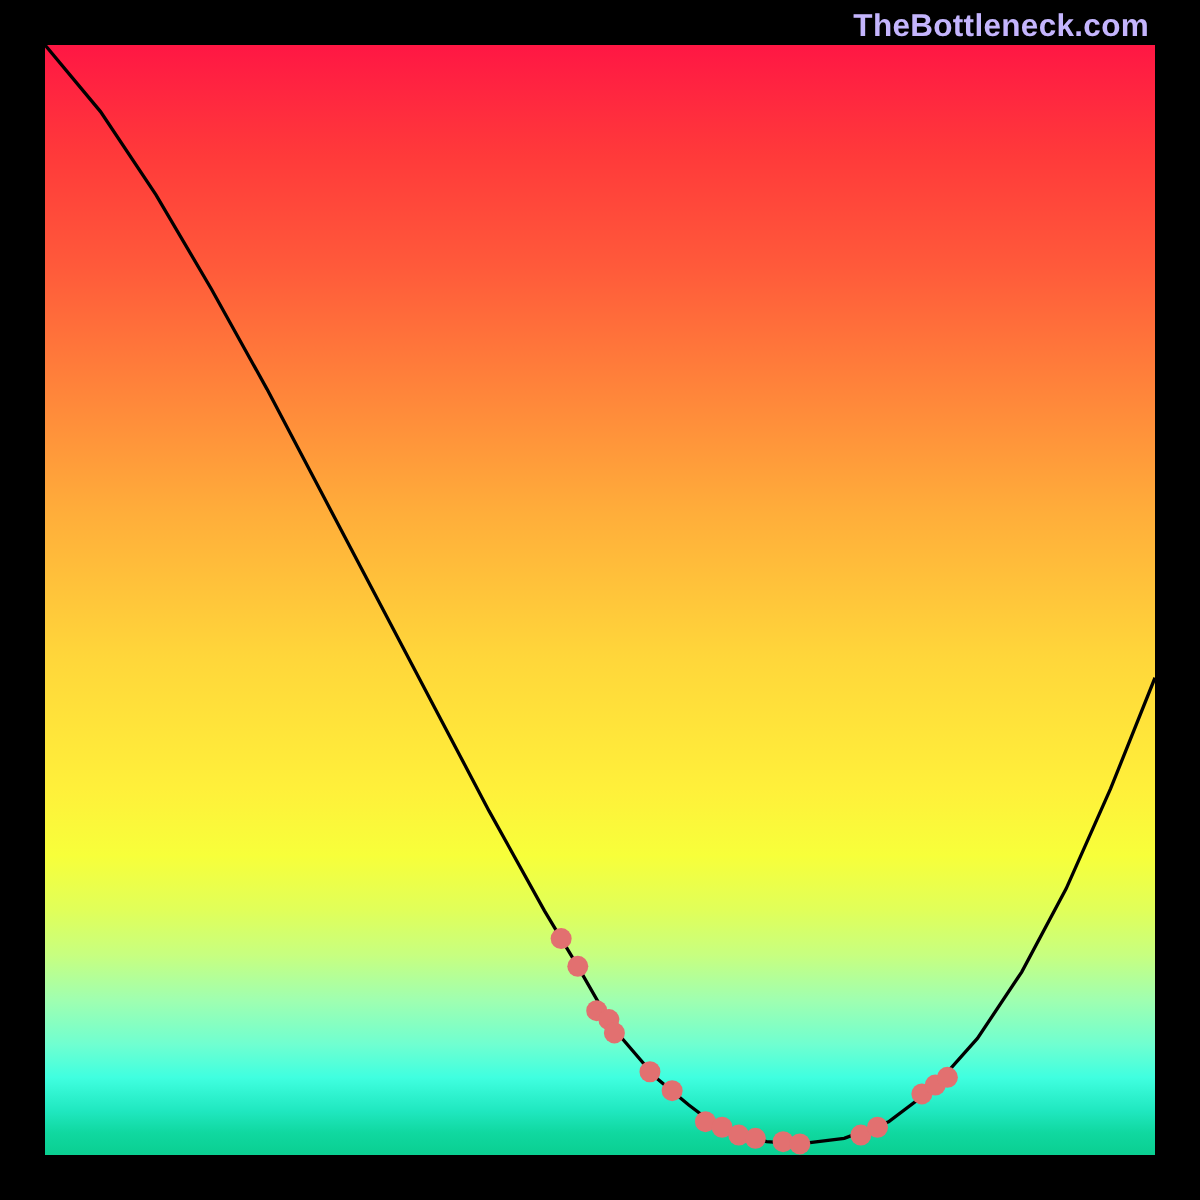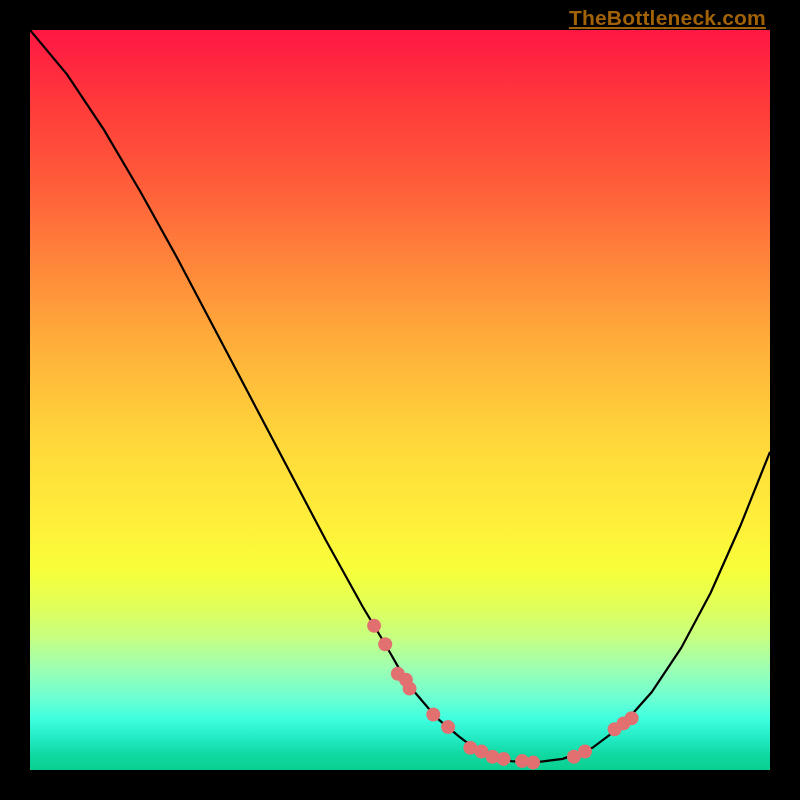--- a/index.html
+++ b/index.html
@@ -41,26 +41,25 @@
       #40ffe0 93%,
       #20e8c0 96%,
       #10d8a0 98%,
       #0acf91 100%
     );
   }
   .watermark {
     position: absolute;
     top: 6px;
     right: 34px;
-    color: #a16207;
+    color: #c4b5fd;
     font-size: 21px;
     font-weight: bold;
     font-family: Arial, sans-serif;
     letter-spacing: 0.2px;
-    text-decoration: underline;
   }
   svg {
     position: absolute;
     left: 0;
     top: 0;
     width: 740px;
     height: 740px;
     overflow: visible;
   }
   .dot {

